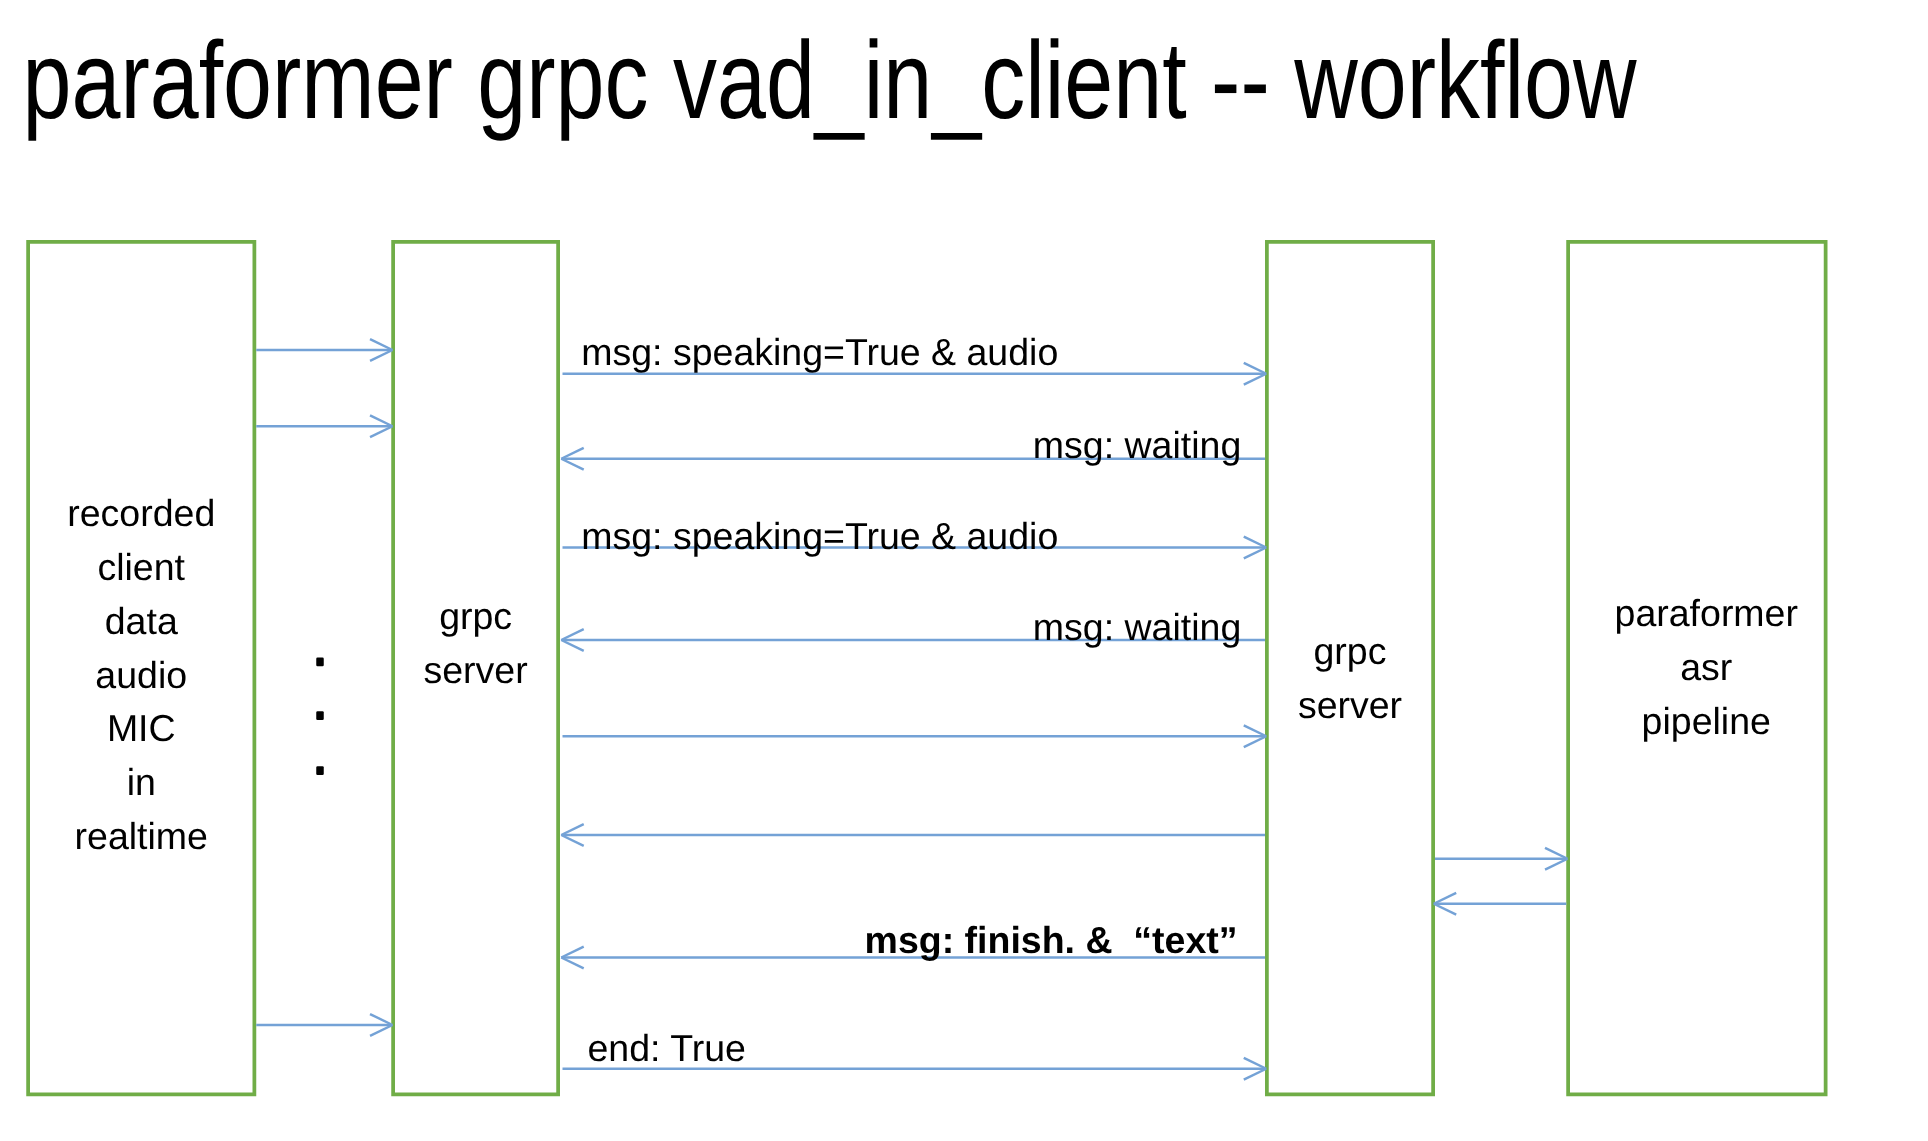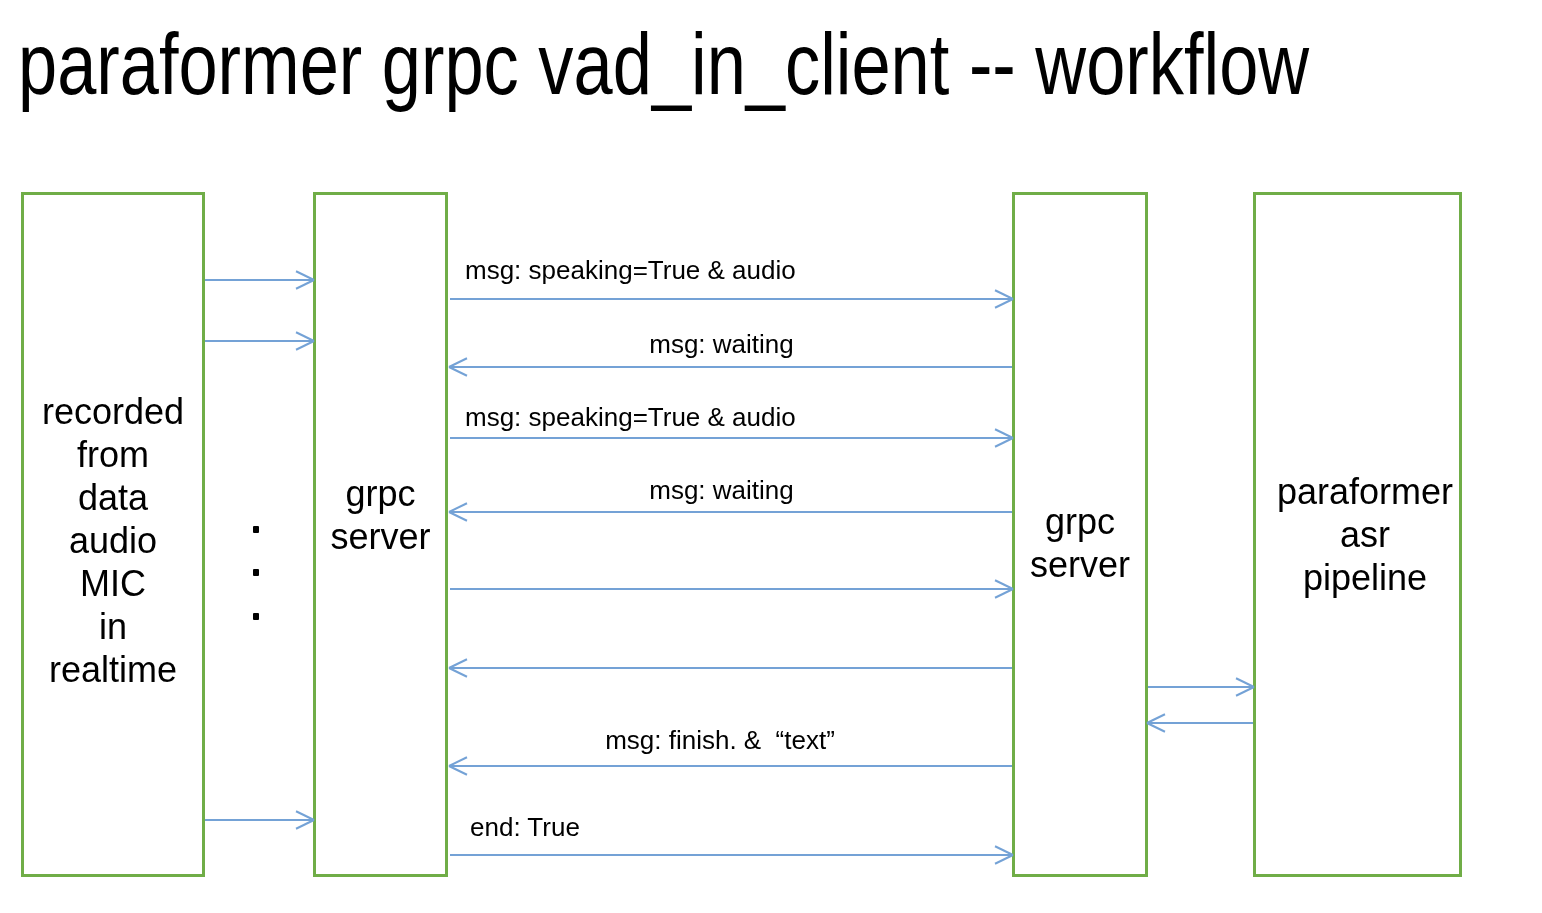--- a/index.html
+++ b/index.html
@@ -28,21 +28,21 @@
     top: 192px;
     height: 685px;
     border: 3px solid #70ad47;
     background: #ffffff;
     box-sizing: border-box;
     display: flex;
     flex-direction: column;
     align-items: center;
     justify-content: center;
     text-align: center;
-    font-size: 36px;
+    font-size: 30px;
     line-height: 43px;
   }
   .box-mic      { left: 21px;   width: 184px; padding-top: 12px; }
   .box-client   { left: 313px;  width: 135px; padding-bottom: 40px; }
   .box-server   { left: 1012px; width: 136px; padding-top: 16px; }
   .box-pipeline { left: 1253px; width: 209px; padding-left: 15px; }
   .arrow {
     position: absolute;
     height: 2px;
     background: #74a2d6;
@@ -53,44 +53,45 @@
     width: 20px;
     height: 2px;
     background: inherit;
   }
   .arrow.right::before { right: -1px; top: 0; transform-origin: right center; transform: rotate(26deg); }
   .arrow.right::after  { right: -1px; top: 0; transform-origin: right center; transform: rotate(-26deg); }
   .arrow.left::before  { left: -1px;  top: 0; transform-origin: left center;  transform: rotate(-26deg); }
   .arrow.left::after   { left: -1px;  top: 0; transform-origin: left center;  transform: rotate(26deg); }
   .msg {
     position: absolute;
-    font-size: 26px;
+    font-size: 30px;
     line-height: 31px;
     white-space: pre;
     color: #000000;
+    margin-top: 12px;
   }
-  .msg.r { text-align: center; }
+  .msg.r { text-align: right; }
   .dot {
     position: absolute;
     width: 6px;
     height: 7px;
     background: #000000;
     border-radius: 1px;
   }
 </style>
 </head>
 <body>
 
 <div class="canvas">
 
   <div class="title">paraformer grpc vad_in_client -- workflow</div>
 
   <div class="box box-mic">
     <div>recorded</div>
-    <div>from</div>
+    <div>client</div>
     <div>data</div>
     <div>audio</div>
     <div>MIC</div>
     <div>in</div>
     <div>realtime</div>
   </div>
 
   <div class="box box-client">
     <div>grpc</div>
     <div>server</div>
@@ -121,19 +122,19 @@
   <div class="arrow left" style="left:450px; top:511px; width:562px;"></div>
   <div class="arrow right" style="left:450px; top:588px; width:562px;"></div>
   <div class="arrow left" style="left:450px; top:667px; width:562px;"></div>
   <div class="arrow left" style="left:450px; top:765px; width:562px;"></div>
   <div class="arrow right" style="left:450px; top:854px; width:562px;"></div>
 
   <div class="msg" style="left:465px; top:255px;">msg: speaking=True &amp; audio</div>
   <div class="msg r" style="left:450px; top:329px; width:543px;">msg: waiting</div>
   <div class="msg" style="left:465px; top:402px;">msg: speaking=True &amp; audio</div>
   <div class="msg r" style="left:450px; top:475px; width:543px;">msg: waiting</div>
-  <div class="msg r" style="left:450px; top:725px; width:540px;">msg: finish. &amp;  “text”</div>
+  <div class="msg r" style="left:450px; top:725px; width:540px;font-weight:bold;">msg: finish. &amp;  “text”</div>
   <div class="msg" style="left:470px; top:812px;">end: True</div>
 
   <div class="arrow right" style="left:1148px; top:686px; width:105px;"></div>
   <div class="arrow left" style="left:1148px; top:722px; width:105px;"></div>
 
 </div>
 
 </body></html>

